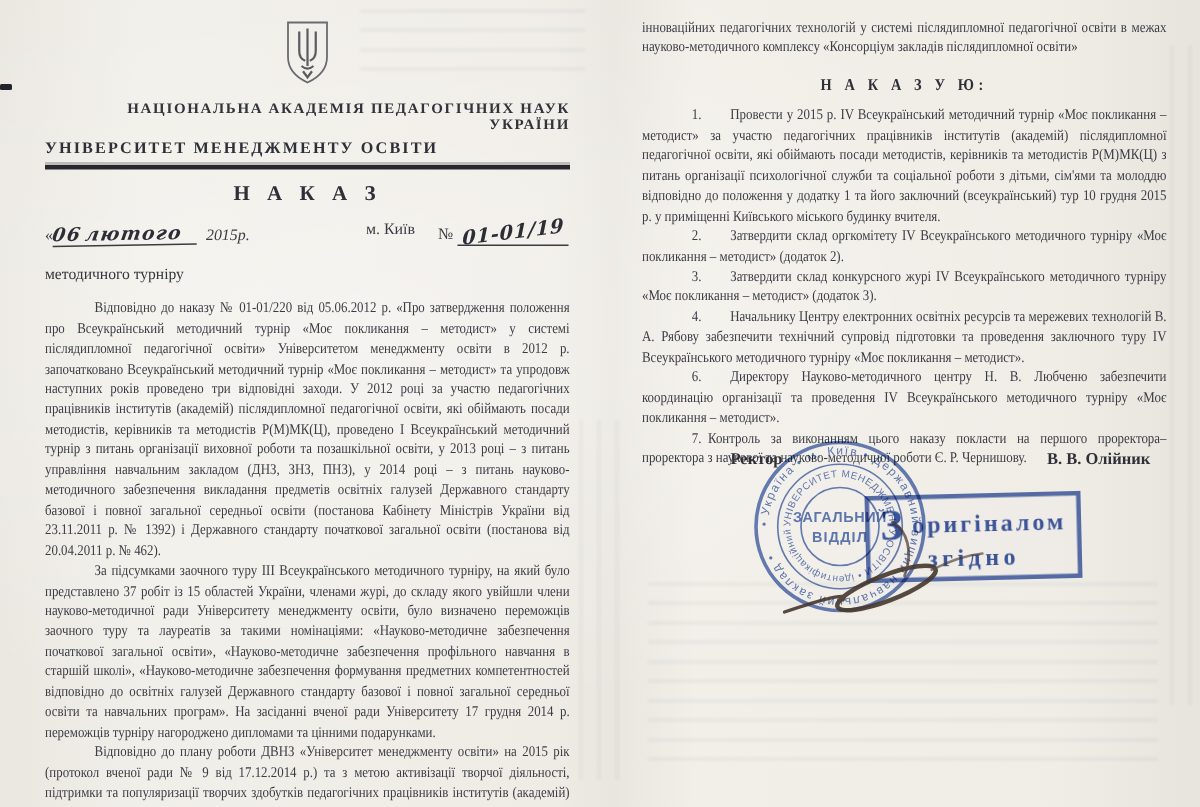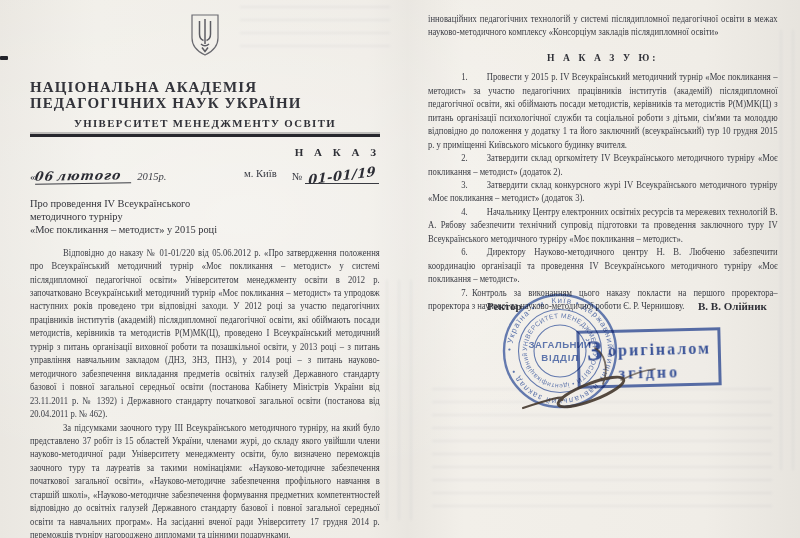--- a/index.html
+++ b/index.html
@@ -14,24 +14,24 @@
   .scan{position:absolute;inset:0;}
   
   .bleed{position:absolute;pointer-events:none;filter:blur(1px);opacity:.55;}
   .bleed.h{background:repeating-linear-gradient(180deg, rgba(122,130,150,.14) 0 2.5px, rgba(0,0,0,0) 2.5px 13px);}
   .bleed.v{background:repeating-linear-gradient(90deg, rgba(118,126,148,.13) 0 2.5px, rgba(0,0,0,0) 2.5px 12px);}
   .edge-dash{position:absolute;left:0;top:56px;width:8px;height:4px;background:#23232a;border-radius:1px;}
 
   
   .page-left{position:absolute;left:30px;top:0;width:350px;}
   .emblem-wrap{text-align:center;padding-top:13px;height:46px;}
-  .head-academy{margin-top:20px;text-align:left;font-size:15px;letter-spacing:1.1px;font-weight:bold;color:#33343b;transform:scaleY(.96);}
-  .head-univ{margin-top:4px;text-align:center;font-size:10.8px;letter-spacing:1.4px;font-weight:bold;color:#2f3037;}
+  .head-academy{margin-top:8px;text-align:right;font-size:10px;letter-spacing:1.1px;font-weight:bold;color:#33343b;transform:scaleY(.96);}
+  .head-univ{margin-top:4px;font-size:10.8px;letter-spacing:1.4px;font-weight:bold;color:#2f3037;}
   .head-rule{margin-top:5px;height:3px;background:#27272d;box-shadow:0 -2px 0 rgba(39,39,45,.25);}
-  .order-word{margin-top:9px;text-align:right;font-weight:bold;font-size:11px;letter-spacing:4px;color:#2f3037;}
+  .order-word{margin-top:9px;text-align:center;font-weight:bold;font-size:14px;letter-spacing:4px;color:#2f3037;}
   .date-row{position:relative;margin-top:8px;height:20px;font-size:10.6px;}
   .hand{font-family:"DejaVu Serif",serif;font-style:italic;font-weight:bold;color:#2c2d35;}
   .date-left{position:absolute;left:0;top:2px;}
   .date-blank{display:inline-block;border-bottom:1.2px solid #3a3b42;min-width:96px;transform:rotate(-1deg);}
   .date-blank .hand{font-size:12.5px;letter-spacing:1px;display:inline-block;transform:skewX(-10deg);}
   .date-year{margin-left:6px;font-style:italic;}
   .date-city{position:absolute;left:214px;top:2px;}
   .date-no{position:absolute;left:262px;top:2px;}
   .no-blank{display:inline-block;border-bottom:1.2px solid #3a3b42;min-width:74px;text-align:center;}
   .no-blank .hand{font-size:13px;display:inline-block;transform:rotate(-7deg) skewX(-8deg);letter-spacing:.5px;}
@@ -96,23 +96,21 @@
         <span>«</span><span class="date-blank"><span class="hand">06</span> <span class="hand">лютого</span></span><span class="date-year">2015р.</span>
       </span>
       <span class="date-city">м. Київ</span>
       <span class="date-no">
         <span>№</span>
         <span class="no-blank"><span class="hand">01-01/19</span></span>
       </span>
     </div>
 
     <div class="subject">
-      <div>Про проведення IV Всеукраїнського</div>
       <div>методичного турніру</div>
-      <div>«Моє покликання – методист» у 2015 році</div>
     </div>
 
     <div class="body-text">
       <p>Відповідно до наказу № 01-01/220 від 05.06.2012 р. «Про затвердження положення про Всеукраїнський методичний турнір «Моє покликання – методист» у системі післядипломної педагогічної освіти» Університетом менеджменту освіти в 2012 р. започатковано Всеукраїнський методичний турнір «Моє покликання – методист» та упродовж наступних років проведено три відповідні заходи. У 2012 році за участю педагогічних працівників інститутів (академій) післядипломної педагогічної освіти, які обіймають посади методистів, керівників та методистів Р(М)МК(Ц), проведено І Всеукраїнський методичний турнір з питань організації виховної роботи та позашкільної освіти, у 2013 році – з питань управління навчальним закладом (ДНЗ, ЗНЗ, ПНЗ), у 2014 році – з питань науково-методичного забезпечення викладання предметів освітніх галузей Державного стандарту базової і повної загальної середньої освіти (постанова Кабінету Міністрів України від 23.11.2011 р. № 1392) і Державного стандарту початкової загальної освіти (постанова від 20.04.2011 р. № 462).</p>
       <p>За підсумками заочного туру ІІІ Всеукраїнського методичного турніру, на який було представлено 37 робіт із 15 областей України, членами журі, до складу якого увійшли члени науково-методичної ради Університету менеджменту освіти, було визначено переможців заочного туру та лауреатів за такими номінаціями: «Науково-методичне забезпечення початкової загальної освіти», «Науково-методичне забезпечення профільного навчання в старшій школі», «Науково-методичне забезпечення формування предметних компетентностей відповідно до освітніх галузей Державного стандарту базової і повної загальної середньої освіти та навчальних програм». На засіданні вченої ради Університету 17 грудня 2014 р. переможців турніру нагороджено дипломами та цінними подарунками.</p>
       <p>Відповідно до плану роботи ДВНЗ «Університет менеджменту освіти» на 2015 рік (протокол вченої ради № 9 від 17.12.2014 р.) та з метою активізації творчої діяльності, підтримки та популяризації творчих здобутків педагогічних працівників інститутів (академій) післядипломної педагогічної освіти, які обіймають посади методистів, керівників та методистів районних (міських) методичних кабінетів (центрів), презентації їх навчальних, науково-методичних, навчально-методичних матеріалів щодо впровадження</p>
     </div>
   </section>
 
   <section class="page-right">

